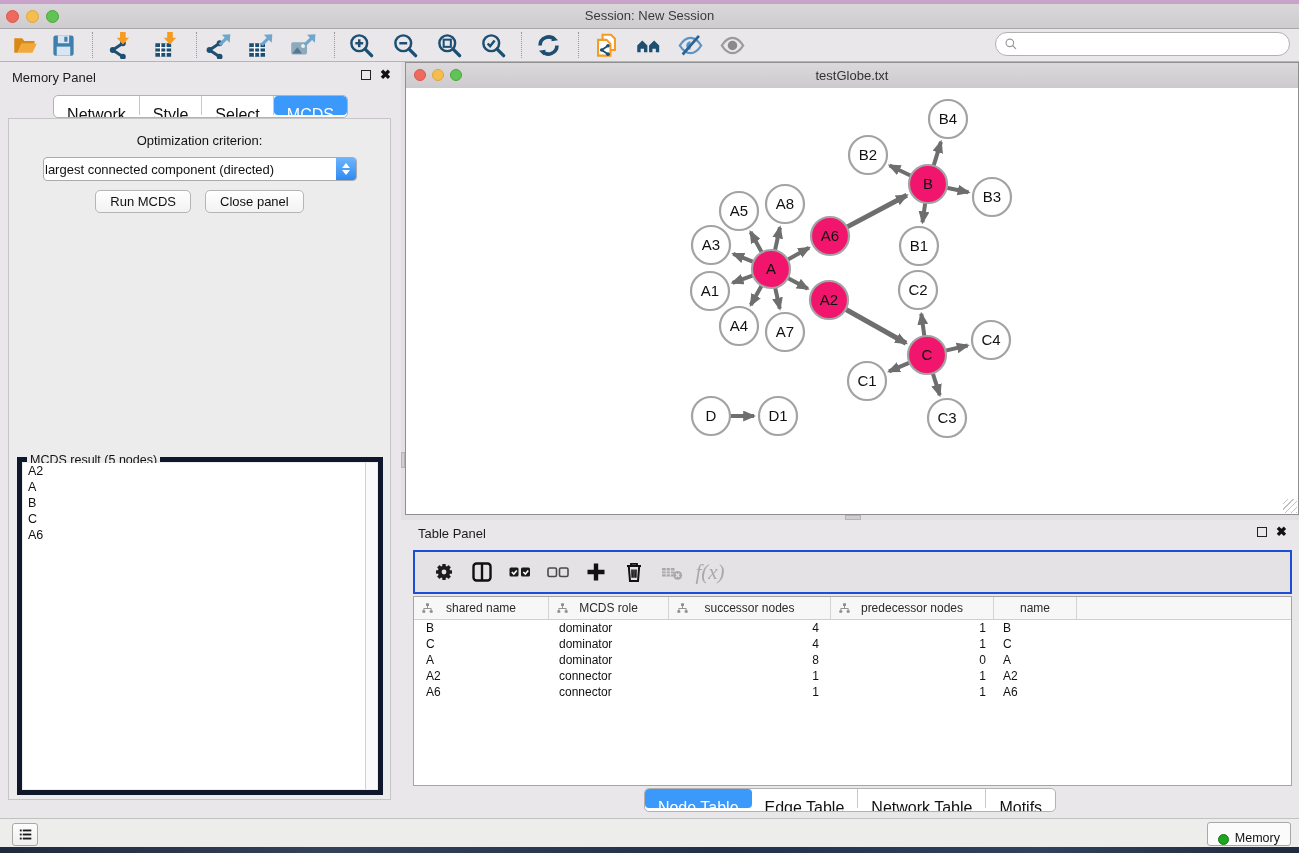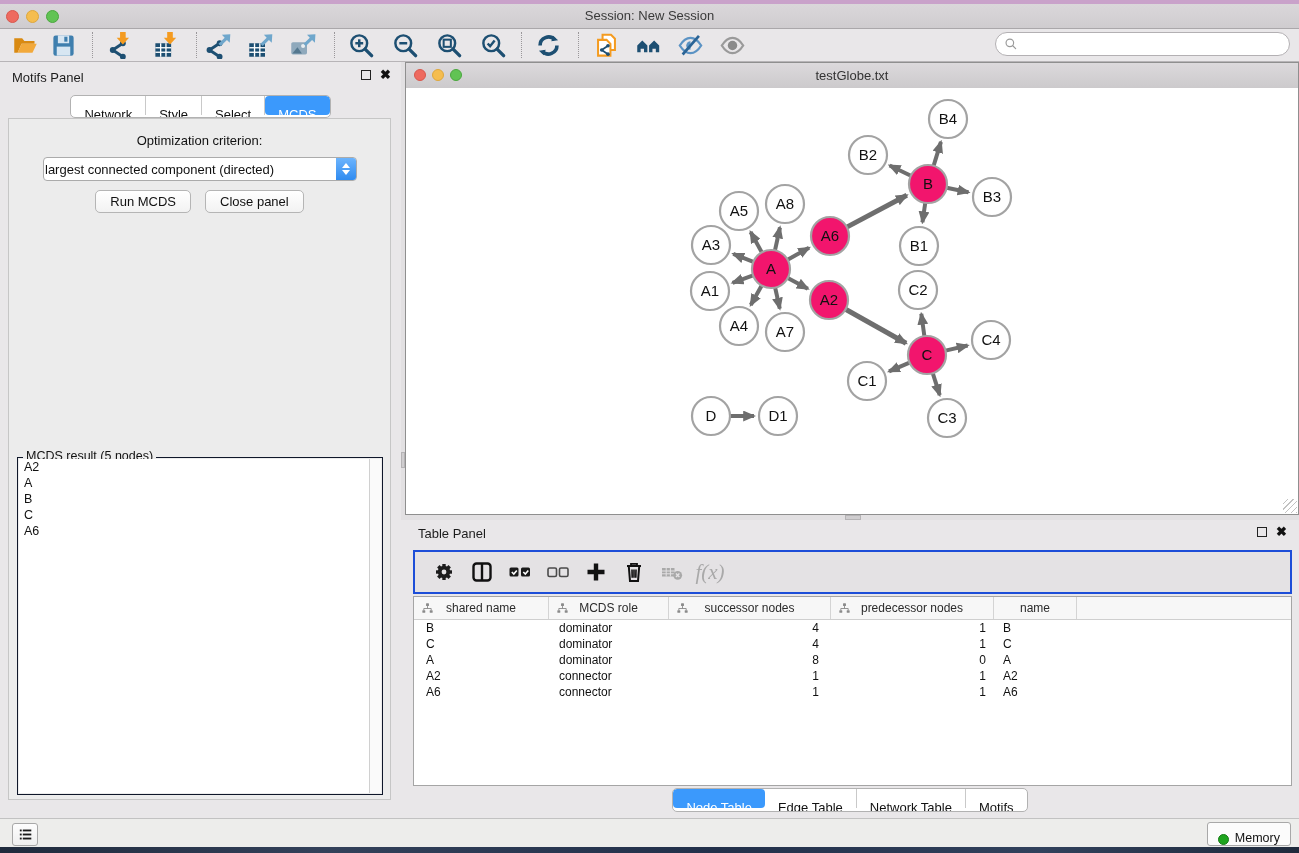--- a/index.html
+++ b/index.html
@@ -33,42 +33,42 @@
   .searchbox input{border:none;outline:none;background:transparent;flex:1;height:18px;
     font-size:12px;font-family:"Liberation Sans",sans-serif;padding:0 6px;}
   
   .control-panel{position:absolute;left:0;top:62px;width:401px;height:756px;background:#e9e7e9;}
   .panel-header{position:relative;height:28px;}
   .panel-header .ph-title{position:absolute;left:12px;top:8px;font-size:13px;color:#1d1d1d;}
   .ph-icons{position:absolute;right:10px;top:8px;display:flex;gap:9px;align-items:center;}
   .float-icon{width:10px;height:10px;border:1.5px solid #222;box-sizing:border-box;display:inline-block;}
   .close-x{font-size:13px;font-weight:bold;color:#111;line-height:10px;}
   .seg{display:flex;background:#fff;border:1px solid #b2b2b2;border-radius:5px;overflow:hidden;height:21px;}
-  .seg-item{padding:18px 13px 0 13px;font-size:13px;color:#111;border-right:1px solid #c9c9c9;
+  .seg-item{padding:18px 13px 0 13px;font-size:16px;color:#111;border-right:1px solid #c9c9c9;
     display:flex;align-items:center;height:19px;box-sizing:border-box;}
   .seg-item:last-child{border-right:none;}
   .seg-item.active{background:#3b99fc;color:#fff;border-radius:4px;border-right:none;}
   .cp-tabs{position:absolute;left:0;top:33px;width:100%;display:flex;justify-content:center;}
   .cp-inner{position:absolute;left:8px;top:56px;width:383px;height:682px;background:#ececec;
     border:1px solid #c6c6c6;box-sizing:border-box;}
   .opt-label{position:absolute;left:0;right:0;top:14px;text-align:center;font-size:13px;color:#111;}
   .crit-select{position:absolute;left:34px;top:38px;width:314px;height:24px;background:#fff;
     border:1px solid #ababab;border-radius:4px;box-sizing:border-box;display:flex;align-items:center;}
   .crit-select .val{flex:1;font-size:13px;color:#111;padding-left:1px;white-space:nowrap;overflow:hidden;}
   .crit-stepper{width:20px;height:22px;border-radius:0 3px 3px 0;
     background:linear-gradient(#6cb4fd,#2f8bf0);display:flex;flex-direction:column;
     align-items:center;justify-content:center;gap:2px;}
   .crit-stepper i{width:0;height:0;border-left:4px solid transparent;border-right:4px solid transparent;}
   .crit-stepper i.up{border-bottom:5px solid #fff;}
   .crit-stepper i.down{border-top:5px solid #fff;}
   .cp-buttons{position:absolute;left:0;right:0;top:71px;display:flex;justify-content:center;gap:14px;}
   .push-btn{background:linear-gradient(#ffffff,#f2f2f2);border:1px solid #b5b5b5;border-radius:5px;
     font-size:13px;color:#111;padding:3px 14px;height:23px;box-sizing:border-box;font-family:"Liberation Sans",sans-serif;}
   .group-box{position:absolute;left:8px;top:338px;width:366px;height:338px;
-    border:1px solid #0f172a;box-sizing:border-box;}
+    border:5px solid #0f172a;box-sizing:border-box;}
   .group-box legend,.gb-legend{position:absolute;left:5px;top:-9px;background:#ececec;
     font-size:12.5px;color:#111;padding:0 3px;}
   .mcds-list{position:absolute;left:1px;top:1px;right:12px;bottom:1px;background:#fff;
     border-right:1px solid #d0d0d0;overflow:hidden;}
   .mcds-item{font-size:12.5px;color:#111;padding:0 0 0 5px;line-height:16px;}
   .mcds-scroll{position:absolute;top:1px;right:1px;bottom:1px;width:11px;background:#fafafa;}
   
   .v-divider{position:absolute;left:401px;top:62px;width:4px;height:756px;background:#e2e0e2;}
   .v-grip{position:absolute;left:0;top:390px;width:4px;height:16px;background:#cfcdcf;border:1px solid #b5b3b5;box-sizing:border-box;}
   .h-gap{position:absolute;left:405px;top:515px;width:894px;height:5px;background:#e2e0e2;}
@@ -309,21 +309,21 @@
       </div>
       <div class="tb-sep" style="left: 92px;"></div>
       <div class="tb-sep" style="left: 196px;"></div>
       <div class="tb-sep" style="left: 334px;"></div>
       <div class="tb-sep" style="left: 521px;"></div>
       <div class="tb-sep" style="left: 578px;"></div>
     </div>
 
   <div class="control-panel">
     <div class="panel-header">
-      <span class="ph-title">Motifs Panel</span>
+      <span class="ph-title">Memory Panel</span>
       <span class="ph-icons">
         <span class="float-icon"></span>
         <span class="close-x">✖</span>
       </span>
     </div>
     <div class="cp-tabs" id="cp-tabs">
         <div class="seg">
           <div class="seg-item">Network</div>
           <div class="seg-item">Style</div>
           <div class="seg-item">Select</div>

